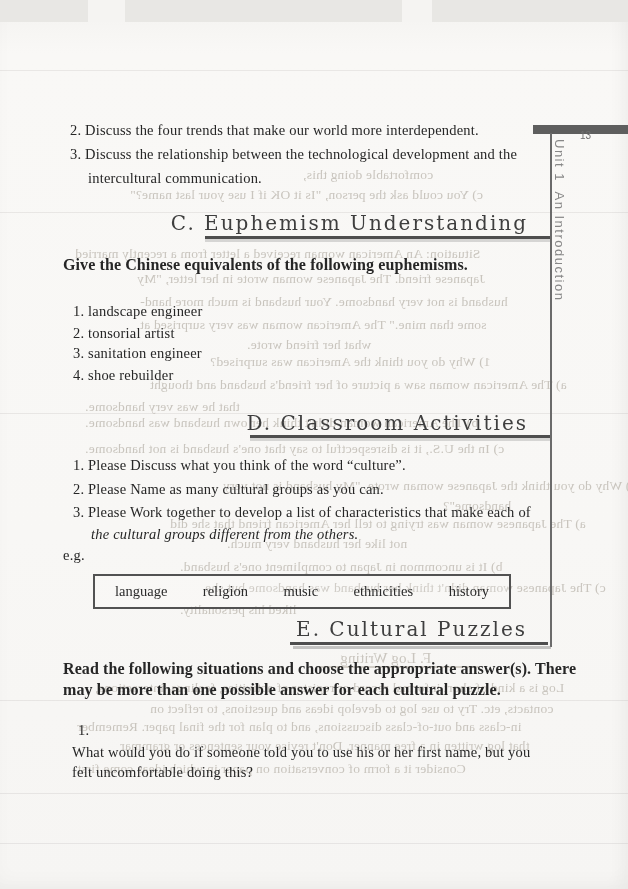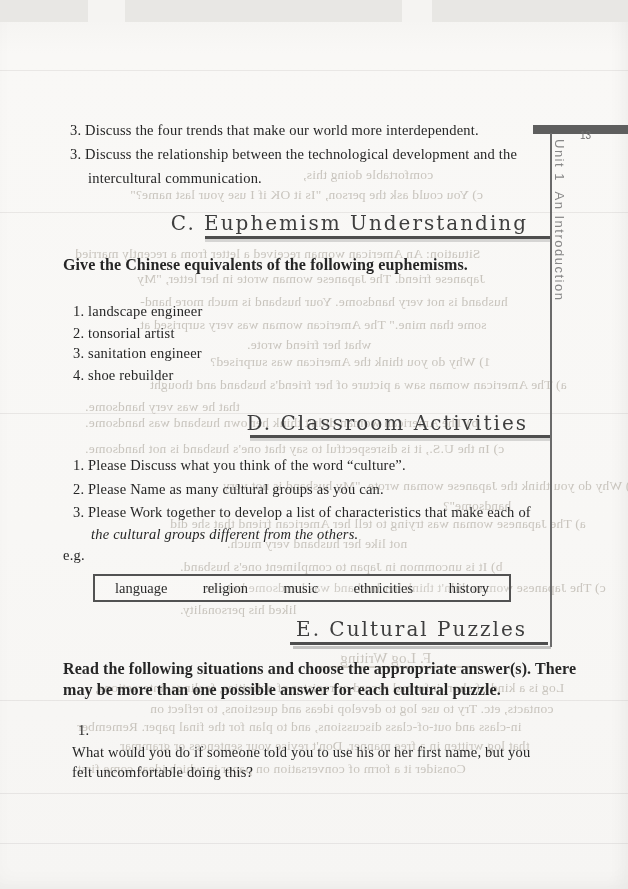--- a/index.html
+++ b/index.html
@@ -27,21 +27,21 @@
   .side-rule { position:absolute; left:550px; top:133px; width:2px; height:514px; background:#6b6b6b; }
   .top-bar  { position:absolute; left:533px; top:125px; width:95px; height:9px; background:#5e5e5e; filter:blur(0.4px); }
   .page-num { position:absolute; left:580px; top:130px; font-family:"Liberation Sans", sans-serif; font-size:10px; color:#6f6f6f; }
   .side-tab {
     position:absolute; left:552px; top:139px; writing-mode:vertical-rl;
     font-family:"Liberation Sans", sans-serif; font-size:13px; letter-spacing:1.5px;
     color:#878787; white-space:pre;
   }
 
   .eg-table {
-    position:absolute; left:93px; top:574px; width:418px; height:28px;
+    position:absolute; left:93px; top:574px; width:418px; height:35px;
     border:2px solid #525252; box-sizing:border-box;
     display:flex; align-items:center; justify-content:space-between;
     padding:4px 20px; background:rgba(255,255,255,0.15);
   }
   .eg-table span { font-size:14.5px; color:#2b2b2b; }
 
   .ghost-layer { position:absolute; inset:0; z-index:0; }
   .ghost {
     position:absolute; transform:scaleX(-1); white-space:nowrap;
     color:#c9c5be; font-size:13.5px; letter-spacing:0.2px;
@@ -94,21 +94,21 @@
       <div class="ghost" style="left: 77px; top: 761px;">Consider it a form of conversation on paper in which ideas come first</div>
     </div>
 
   <div class="fg">
 
     <div class="top-bar"></div>
     <div class="side-rule"></div>
     <div class="page-num">13</div>
     <div class="side-tab">Unit 1  An Introduction</div>
 
-    <div class="tl" style="left:70px;top:122px;">3. Discuss the four trends that make our world more interdependent.</div>
+    <div class="tl" style="left:70px;top:122px;">2. Discuss the four trends that make our world more interdependent.</div>
     <div class="tl" style="left:70px;top:146px;text-align:center;">3. Discuss the relationship between the technological development and the</div>
     <div class="tl" style="left:88px;top:170px;">intercultural communication.</div>
 
     <div class="sec-head" style="top:211px;">C. Euphemism Understanding</div>
     <div class="sec-rule" style="left:205px;top:236px;width:345px;"></div>
     <div class="tl bold" style="left:63px;top:256px;">Give the Chinese equivalents of the following euphemisms.</div>
     <div class="tl" style="left:73px;top:303px;">1. landscape engineer</div>
     <div class="tl" style="left:73px;top:325px;">2. tonsorial artist</div>
     <div class="tl" style="left:73px;top:345px;text-align:right;">3. sanitation engineer</div>
     <div class="tl" style="left:73px;top:367px;">4. shoe rebuilder</div>

